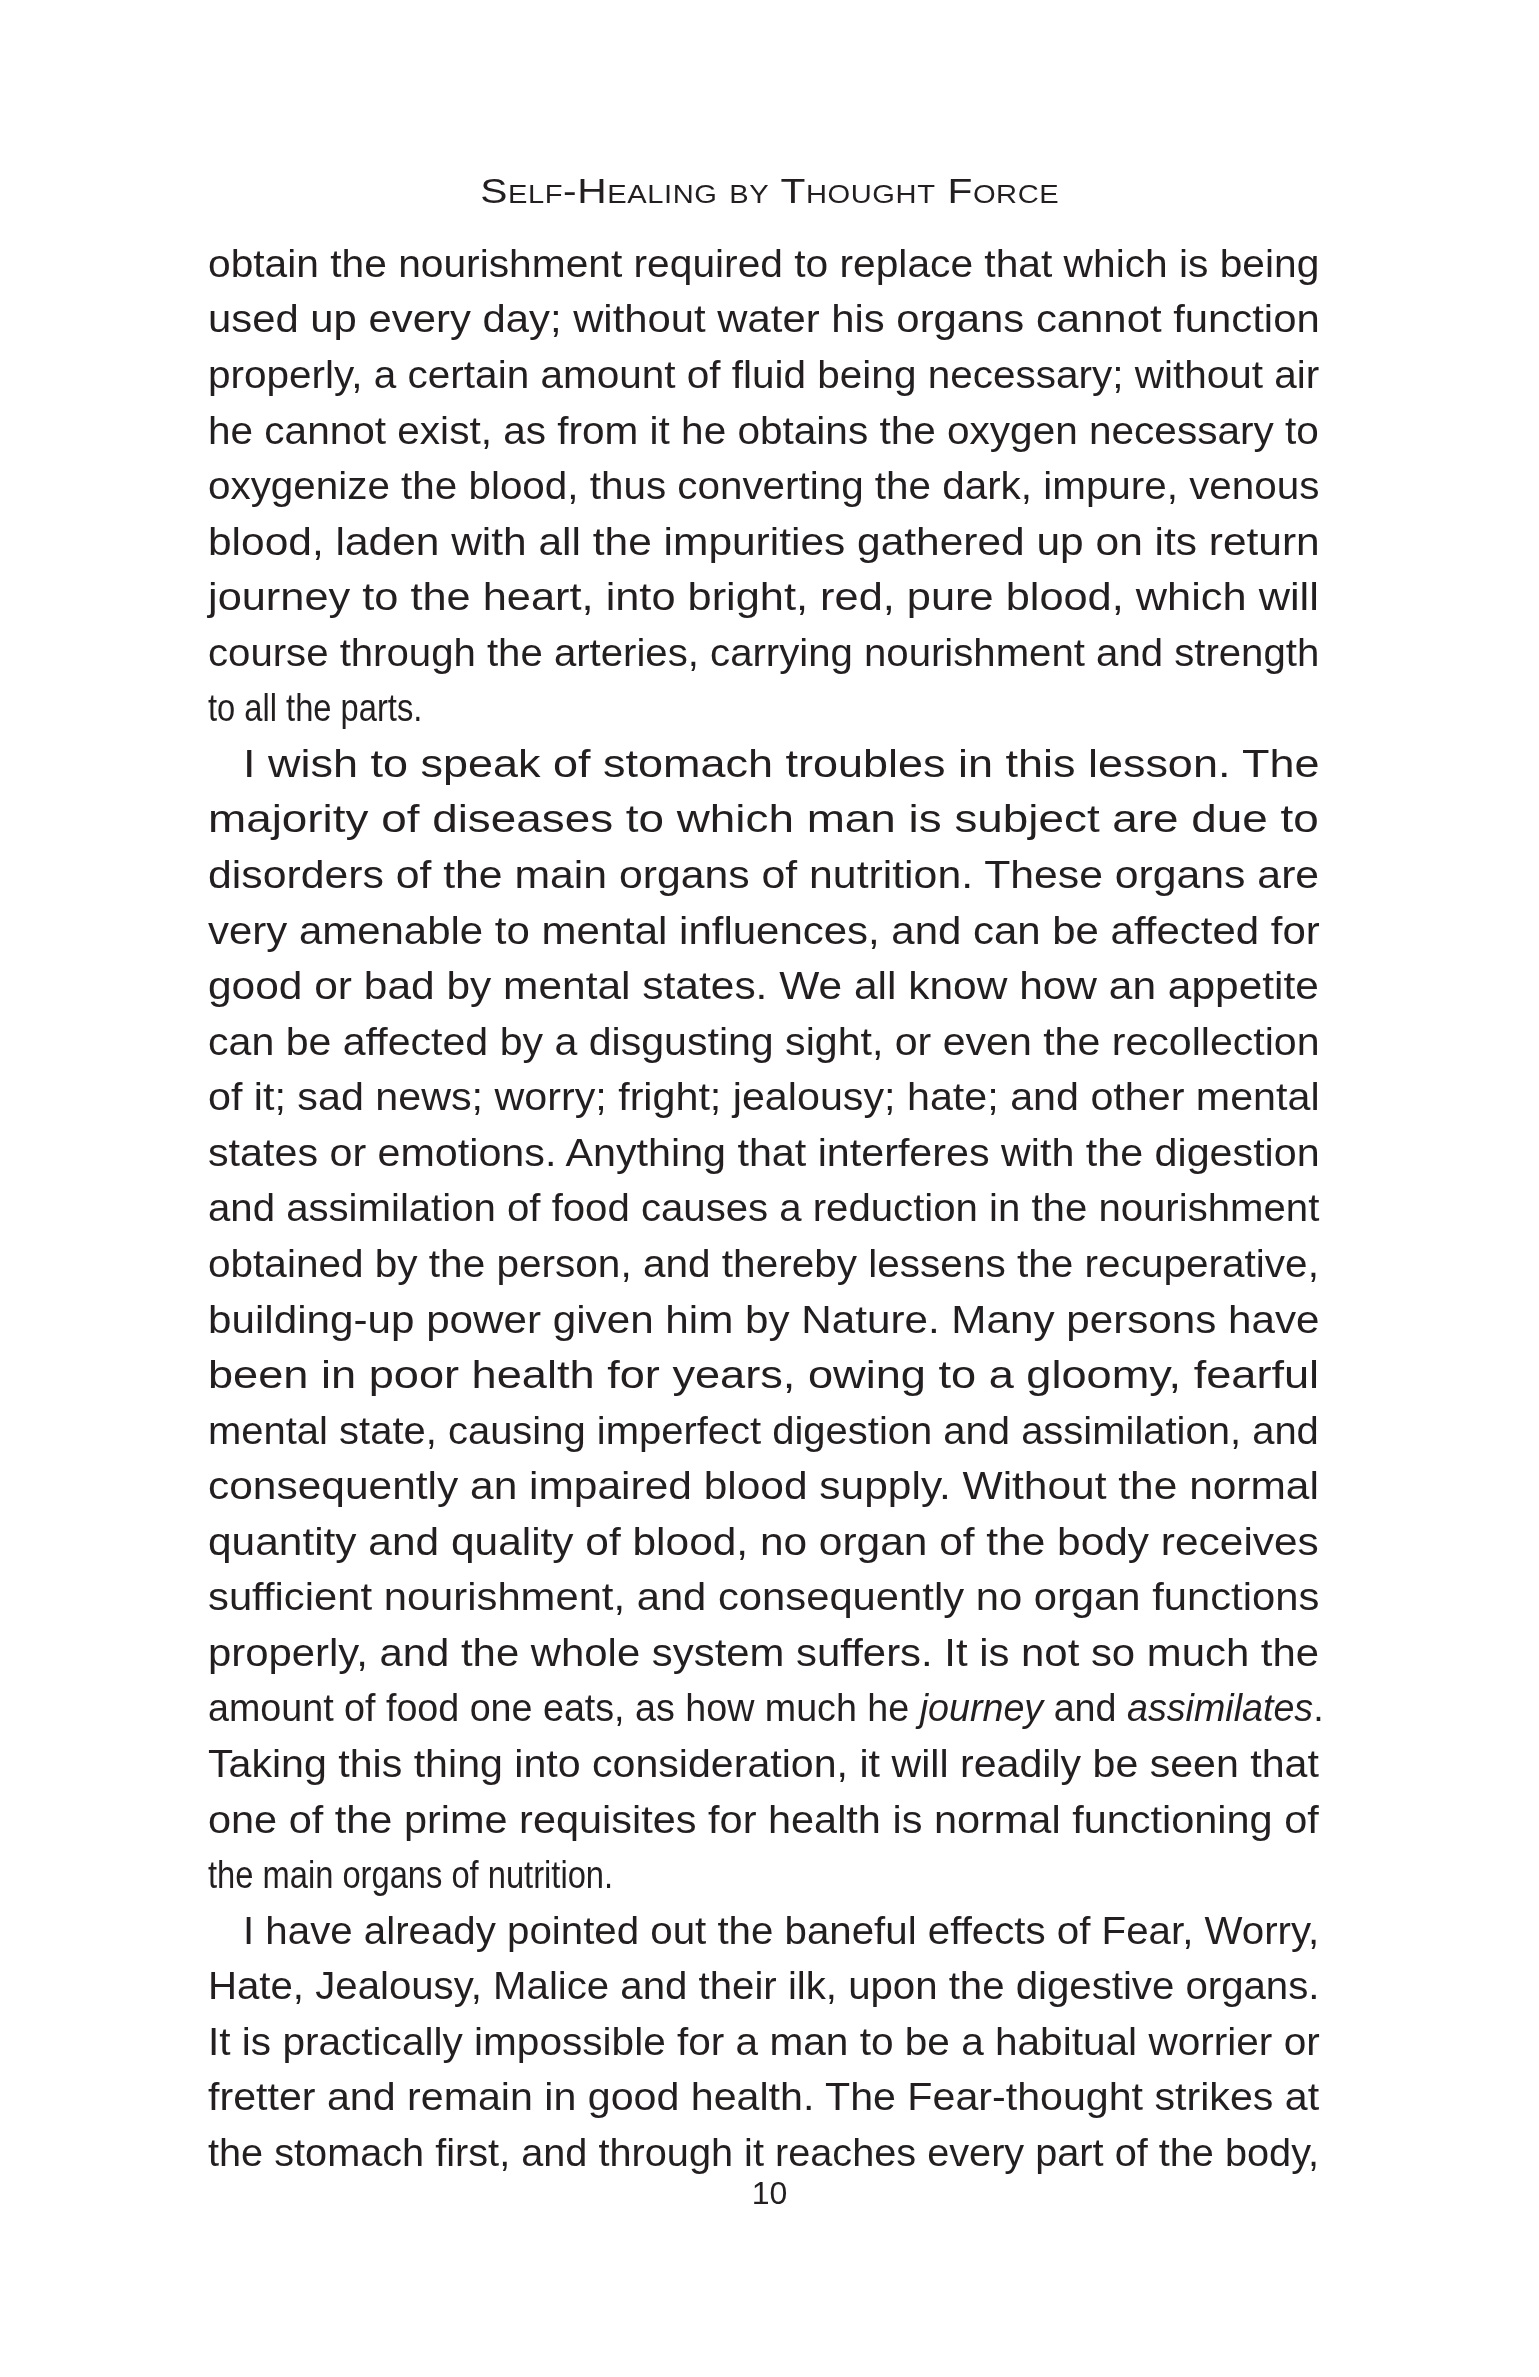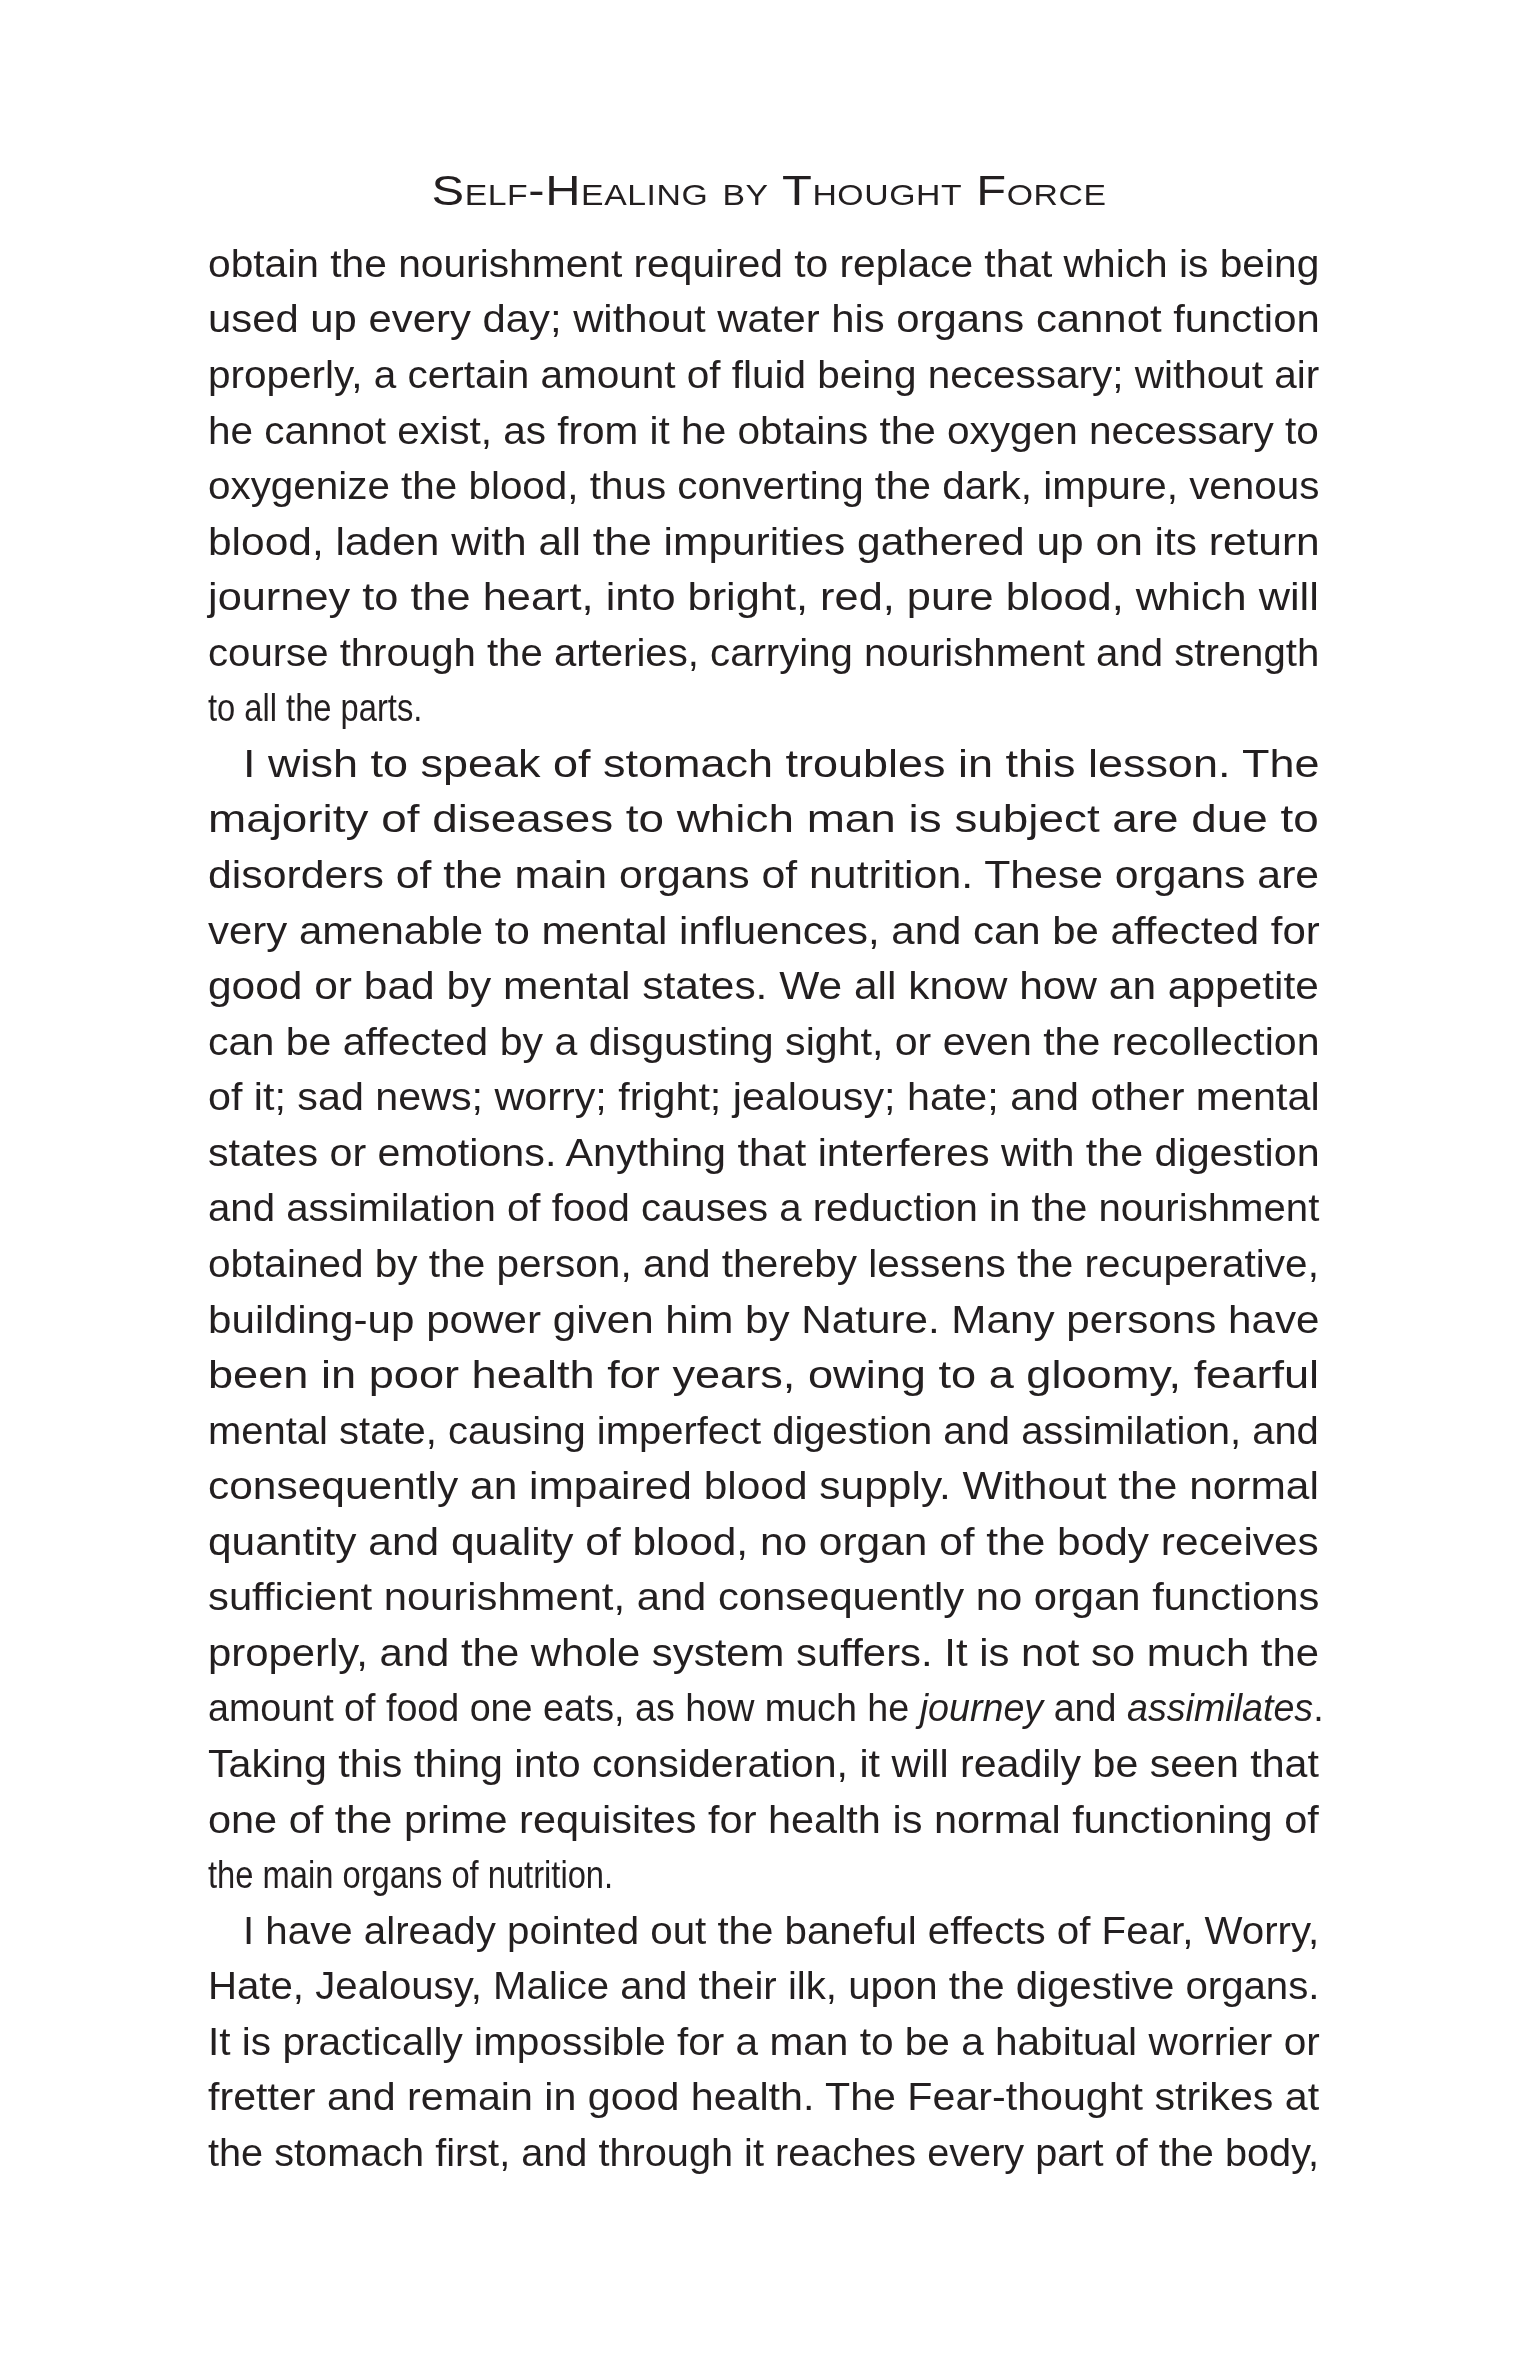--- a/index.html
+++ b/index.html
@@ -22,21 +22,21 @@
       width: 1539px;
       height: 2377px;
       background: #ffffff;
     }
     .running-head {
       position: absolute;
       left: 0;
       width: 1539px;
       top: 170px;
       text-align: center;
-      font-size: 42px;
+      font-size: 35px;
       line-height: 41px;
       font-variant: small-caps;
       letter-spacing: 0.5px;
       white-space: nowrap;
     }
     .running-head .rh-inner {
       display: inline-block;
       transform-origin: center center;
     }
     .body-text {
@@ -109,14 +109,15 @@
       <div class="line" style="top: 1736px; transform: scaleX(1.0821);"><span>Taking this thing into consideration, it will readily be seen that</span></div>
       <div class="line" style="top: 1792px; transform: scaleX(1.091);"><span>one of the prime requisites for health is normal functioning of</span></div>
       <div class="line" style="top: 1847px; transform: scaleX(0.86);"><span>the main organs of nutrition.</span></div>
       <div class="line indent" style="top: 1903px; transform: scaleX(1.0593);"><span>I have already pointed out the baneful effects of Fear, Worry,</span></div>
       <div class="line" style="top: 1958px; transform: scaleX(1.0573);"><span>Hate, Jealousy, Malice and their ilk, upon the digestive organs.</span></div>
       <div class="line" style="top: 2014px; transform: scaleX(1.0677);"><span>It is practically impossible for a man to be a habitual worrier or</span></div>
       <div class="line" style="top: 2069px; transform: scaleX(1.0831);"><span>fretter and remain in good health. The Fear-thought strikes at</span></div>
       <div class="line" style="top: 2125px; transform: scaleX(1.0444);"><span>the stomach first, and through it reaches every part of the body,</span></div>
     </div>
 
+  <div class="folio">10</div>
 </div>
 
 
 </body></html>

